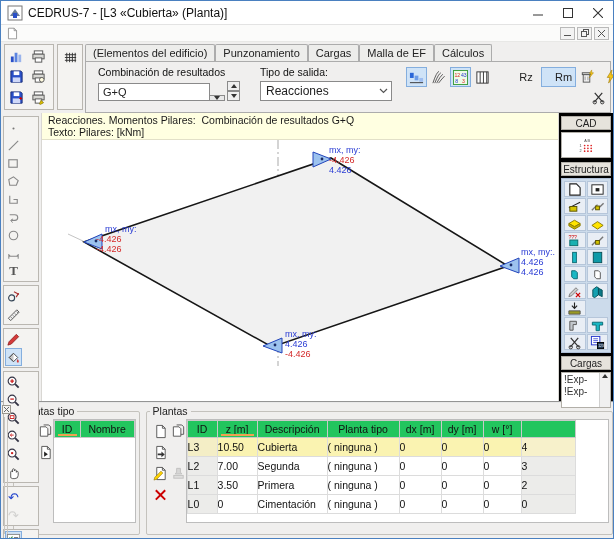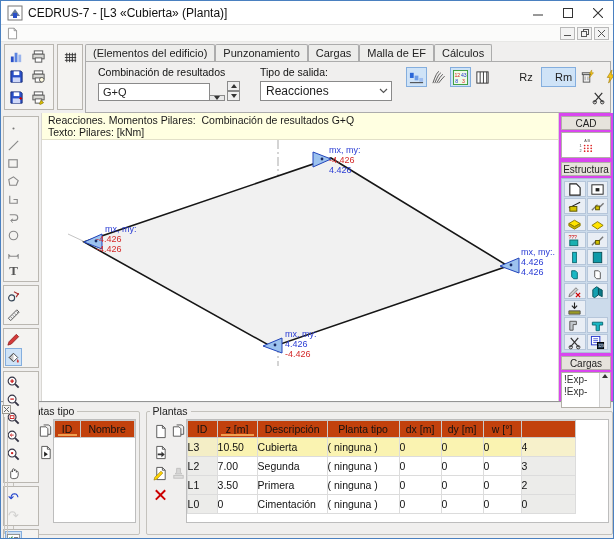--- a/index.html
+++ b/index.html
@@ -73,21 +73,21 @@
   .axis{stroke:#a9a9a9;stroke-width:1;stroke-dasharray:9 3 2 3;}
   .ghost{stroke:#c4c4c4;stroke-width:1;}
   .mark{fill:#9cc2ee;stroke:#2244bb;stroke-width:1;}
   .ndot{fill:#1a2b66;}
   .plabel{position:absolute;font-size:9px;line-height:10px;white-space:nowrap;}
   .plabel .pl{color:#2a3cd4;display:block;}
   .pv{display:block;}
   .pv.neg{color:#d42a2a;}
   .pv.pos{color:#2a3cd4;}
 
-  .rightbar{width:55px;background:#d946ef;border-left:1px solid #d9d7d3;padding:2px 1px;}
+  .rightbar{width:55px;background:#000000;border-left:1px solid #d9d7d3;padding:2px 1px;}
   .phead{background:#e6e3dc;border:1px solid #b2afa8;font-size:10px;color:#222;text-align:center;height:14px;line-height:13px;margin:1px 1px 2px;}
   .cadbox{background:#fff;border:1px solid #b2afa8;height:26px;margin:0 1px 4px;display:flex;align-items:center;justify-content:center;}
   .struct-grid{background:#ccdbeb;border:1px solid #aebfd6;margin:0 1px 3px;padding:2px;display:grid;grid-template-columns:1fr 1fr;gap:1px;}
   .sbtn{height:16px;background:#e9eef5;border:1px solid #b6c6da;display:flex;align-items:center;justify-content:center;}
   .sbtn.empty{visibility:hidden;}
   .cargas-list{background:#fff;border:1px solid #b2afa8;margin:0 1px;height:36px;display:flex;}
   .citems{flex:1;font-size:10px;color:#333;padding:1px 2px;}
   .citem{height:12px;line-height:12px;white-space:nowrap;overflow:hidden;}
   .cscroll{width:11px;border-left:1px solid #d0d0d0;background:#f0f0f0;display:flex;justify-content:center;padding-top:1px;}
 
@@ -97,21 +97,21 @@
   .bgrip .lines{position:absolute;left:3px;top:14px;bottom:4px;width:4px;border-left:1px solid #c9c6c0;border-right:1px solid #c9c6c0;}
   .bclose{position:absolute;left:1px;top:2px;width:9px;height:9px;border:1px solid #9b988f;background:#f4f3f1;display:flex;align-items:center;justify-content:center;}
   fieldset{border:1px solid #c4c2bd;border-radius:2px;margin:2px 0 3px;padding:2px 3px;}
   fieldset legend{font-size:10.5px;color:#222;padding:0 3px;}
   .fs1{width:122px;margin-left:3px;}
   .fs2{width:544px;margin-left:6px;}
   .fbody{display:flex;height:104px;}
   .toolcol{width:36px;display:grid;grid-template-columns:17px 17px;align-content:start;gap:1px;padding-top:2px;}
   .twrap{flex:1;background:#fff;border:1px solid #bdbdbd;overflow:hidden;}
   .gridtable{border-collapse:collapse;table-layout:fixed;font-size:10.5px;}
-  .gridtable th{background:#c2410c;border:1px solid #c9c9c9;font-weight:normal;color:#111;height:17px;padding:0 4px;text-align:center;position:relative;overflow:hidden;white-space:nowrap;}
+  .gridtable th{background:#22c55e;border:1px solid #c9c9c9;font-weight:normal;color:#111;height:17px;padding:0 4px;text-align:center;position:relative;overflow:hidden;white-space:nowrap;}
   .gridtable th.sorted::after{content:"";position:absolute;left:3px;right:3px;bottom:1px;height:2px;background:#f0a050;}
   .gridtable td{border:1px solid #dcdcdc;height:19px;padding:0 0;color:#111;overflow:hidden;white-space:nowrap;}
   .gridtable td:first-child{background:#ececea;}
   .gridtable td:last-child{background:#ececea;}
   .gridtable tr.selected td{background:#faf3b1;}
   .gridtable tr.selected td:first-child{background:#f4eec6;}
   .gridtable tr.selected td:last-child{background:#f7f1cb;}
 </style>
 </head>
 <body>

